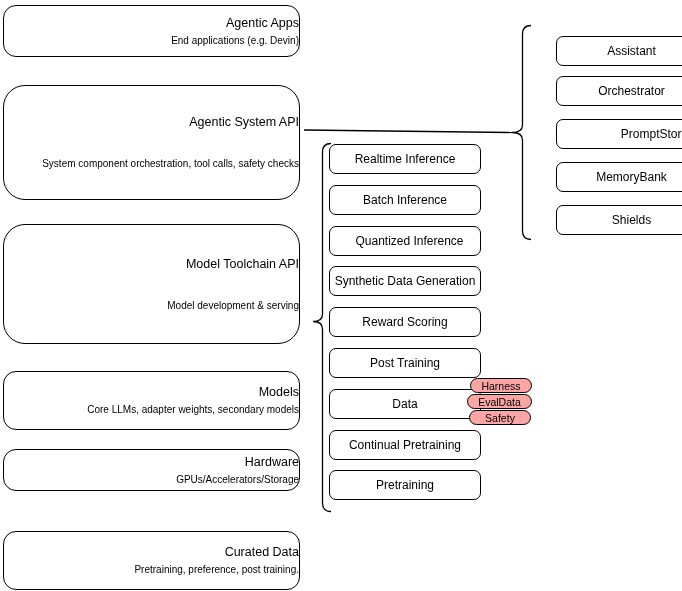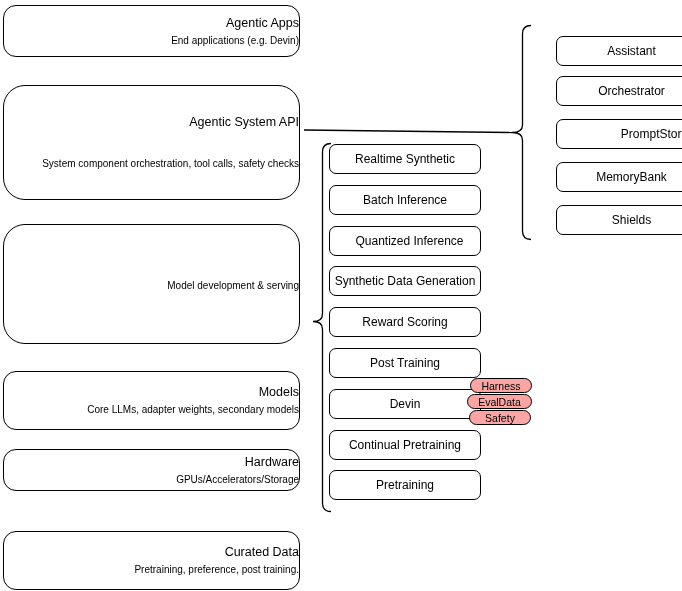--- a/index.html
+++ b/index.html
@@ -99,58 +99,59 @@
     <div class="title">Agentic Apps</div>
     <div class="subtitle">End applications (e.g. Devin)</div>
   </div>
 
   <div class="node r-lg" style="left:3px; top:85px; width:297px; height:115px;">
     <div class="title">Agentic System API</div>
     <div class="subtitle">System component orchestration, tool calls, safety checks</div>
   </div>
 
   <div class="node r-lg" style="left:3px; top:224px; width:297px; height:120px;">
+    <div class="title">Model Toolchain API</div>
     <div class="subtitle">Model development &amp; serving</div>
   </div>
 
   <div class="node r-sm" style="left:3px; top:371px; width:297px; height:59px;">
     <div class="title">Models</div>
     <div class="subtitle">Core LLMs, adapter weights, secondary models</div>
   </div>
 
   <div class="node r-sm" style="left:3px; top:449px; width:297px; height:42px;">
     <div class="title">Hardware</div>
     <div class="subtitle">GPUs/Accelerators/Storage</div>
   </div>
 
   <div class="node r-sm" style="left:3px; top:531px; width:297px; height:59px;">
     <div class="title">Curated Data</div>
     <div class="subtitle">Pretraining, preference, post training.</div>
   </div>
 
   <div class="mid-node" style="top:144px;">
-    <span>Realtime Synthetic</span>
+    <span>Realtime Inference</span>
   </div>
   <div class="mid-node" style="top:185px;">
     <span>Batch Inference</span>
   </div>
   <div class="mid-node" style="top:226px;padding-left:9px;">
     <span>Quantized Inference</span>
   </div>
   <div class="mid-node" style="top:266px;">
     <span>Synthetic Data Generation</span>
   </div>
   <div class="mid-node" style="top:307px;">
     <span>Reward Scoring</span>
   </div>
   <div class="mid-node" style="top:348px;">
     <span>Post Training</span>
   </div>
   <div class="mid-node" style="top:389px;">
-    <span>Devin</span>
+    <span>Data</span>
   </div>
   <div class="mid-node" style="top:430px;">
     <span>Continual Pretraining</span>
   </div>
   <div class="mid-node" style="top:470px;">
     <span>Pretraining</span>
   </div>
 
   <div class="tag" style="left:470px; top:378px; width:62px; height:15px;">
     <span>Harness</span>

